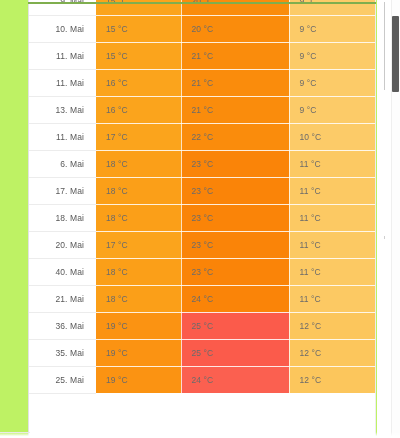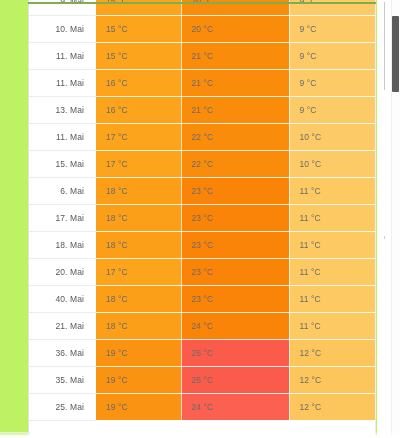--- a/index.html
+++ b/index.html
@@ -194,26 +194,20 @@
             <td class="val mid" style="background: rgb(250, 140, 12);">21 °C</td>
             <td class="val min" style="background: rgb(252, 203, 104);">9 °C</td>
           </tr>
           <tr>
             <td class="day">11. Mai</td>
             <td class="val max" style="background: rgb(251, 164, 28);">17 °C</td>
             <td class="val mid" style="background: rgb(250, 140, 12);">22 °C</td>
             <td class="val min" style="background: rgb(252, 203, 104);">10 °C</td>
           </tr>
           <tr>
-            <td class="day">15. Mai</td>
-            <td class="val max" style="background: rgb(251, 164, 28);">17 °C</td>
-            <td class="val mid" style="background: rgb(250, 140, 12);">22 °C</td>
-            <td class="val min" style="background: rgb(252, 203, 104);">10 °C</td>
-          </tr>
-          <tr>
             <td class="day">6. Mai</td>
             <td class="val max" style="background: rgb(251, 159, 24);">18 °C</td>
             <td class="val mid" style="background: rgb(250, 132, 8);">23 °C</td>
             <td class="val min" style="background: rgb(252, 201, 99);">11 °C</td>
           </tr>
           <tr>
             <td class="day">17. Mai</td>
             <td class="val max" style="background: rgb(251, 159, 24);">18 °C</td>
             <td class="val mid" style="background: rgb(250, 132, 8);">23 °C</td>
             <td class="val min" style="background: rgb(252, 201, 99);">11 °C</td>

